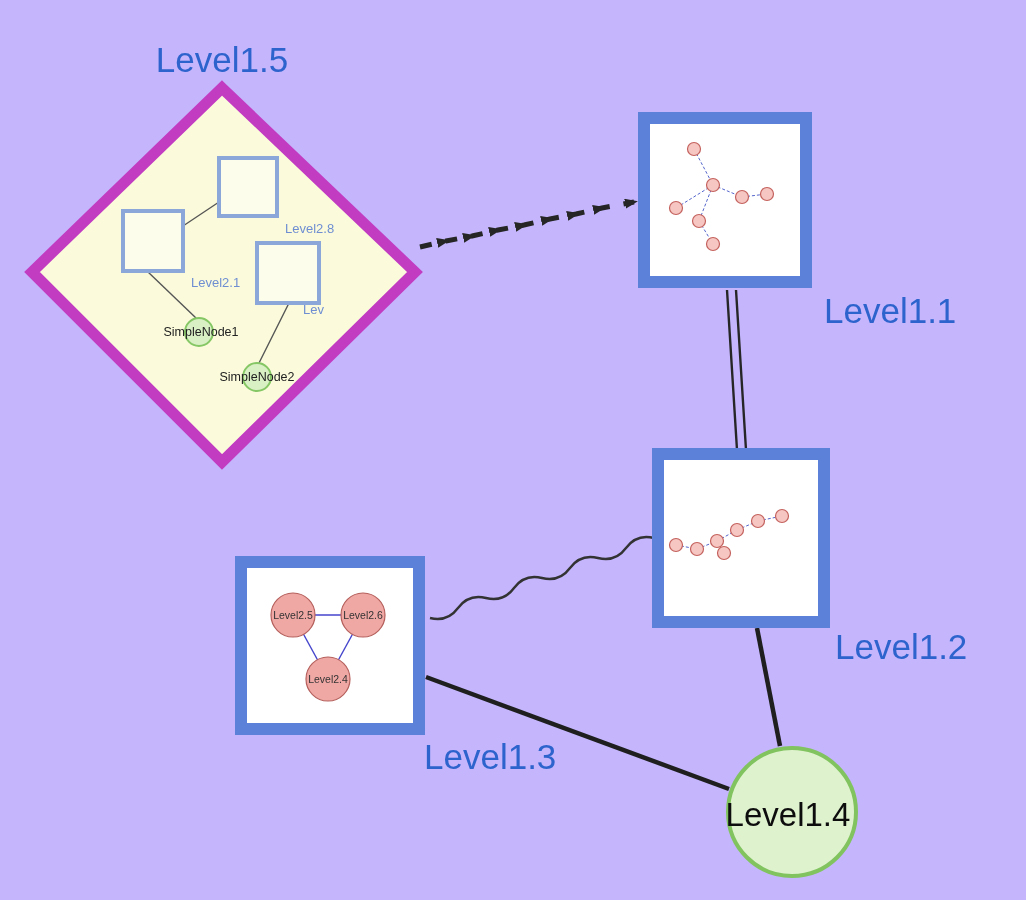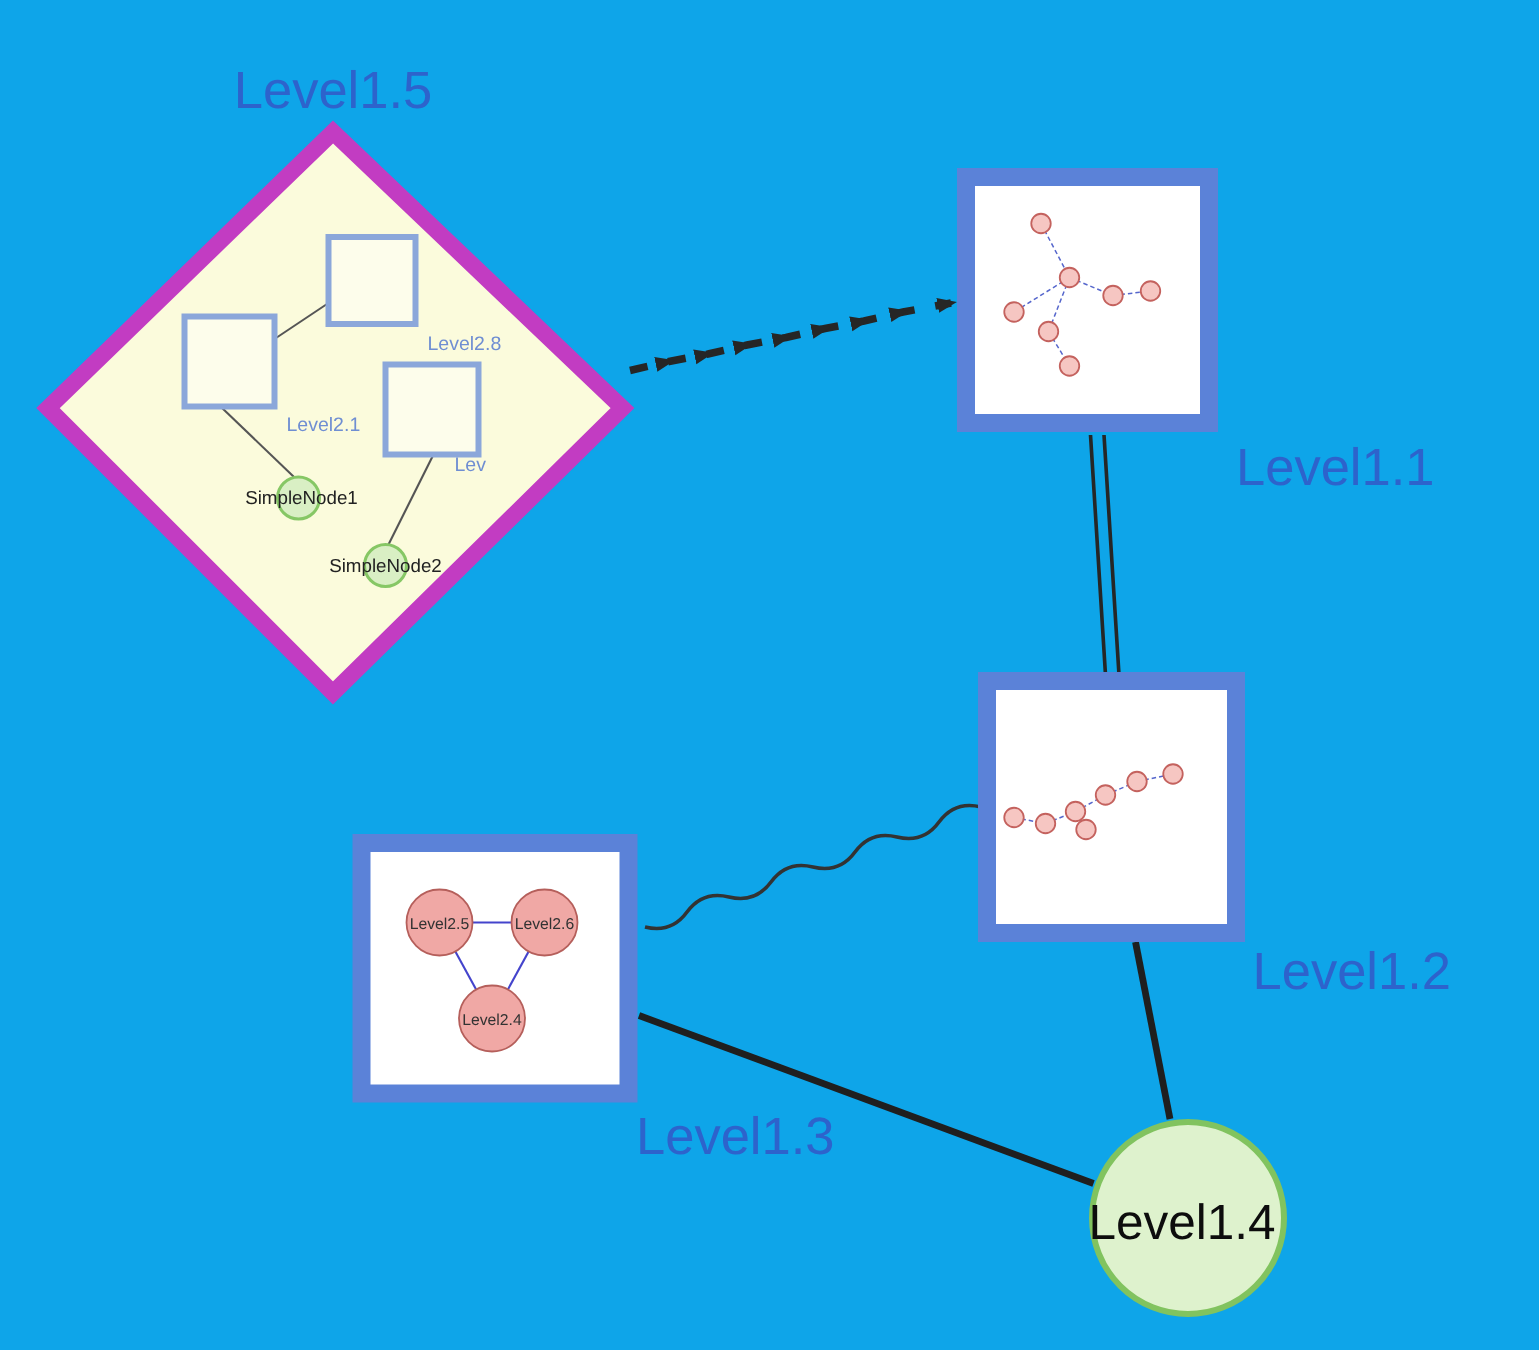--- a/index.html
+++ b/index.html
@@ -1,16 +1,16 @@
 <!DOCTYPE html>
 <html><head>
 <meta charset="utf-8">
 <style>
   html,body{margin:0;padding:0;background:#ffffff;}
-  .canvas{position:relative;width:1026px;height:900px;background:#0ea5e9;overflow:hidden;}
+  .canvas{position:relative;width:1026px;height:900px;background:#c4b5fd;overflow:hidden;}
   svg{display:block;}
   text{font-family:"Liberation Sans","DejaVu Sans",sans-serif;}
   .lbl-top{font-size:35px;fill:#2d63cc;}
   .lbl-top-dark{font-size:33px;fill:#0d0d0d;}
   .lbl-inner{font-size:13px;fill:#6f8ed2;}
   .lbl-simple{font-size:12.5px;fill:#222222;}
 </style>
 </head>
 <body>
 

